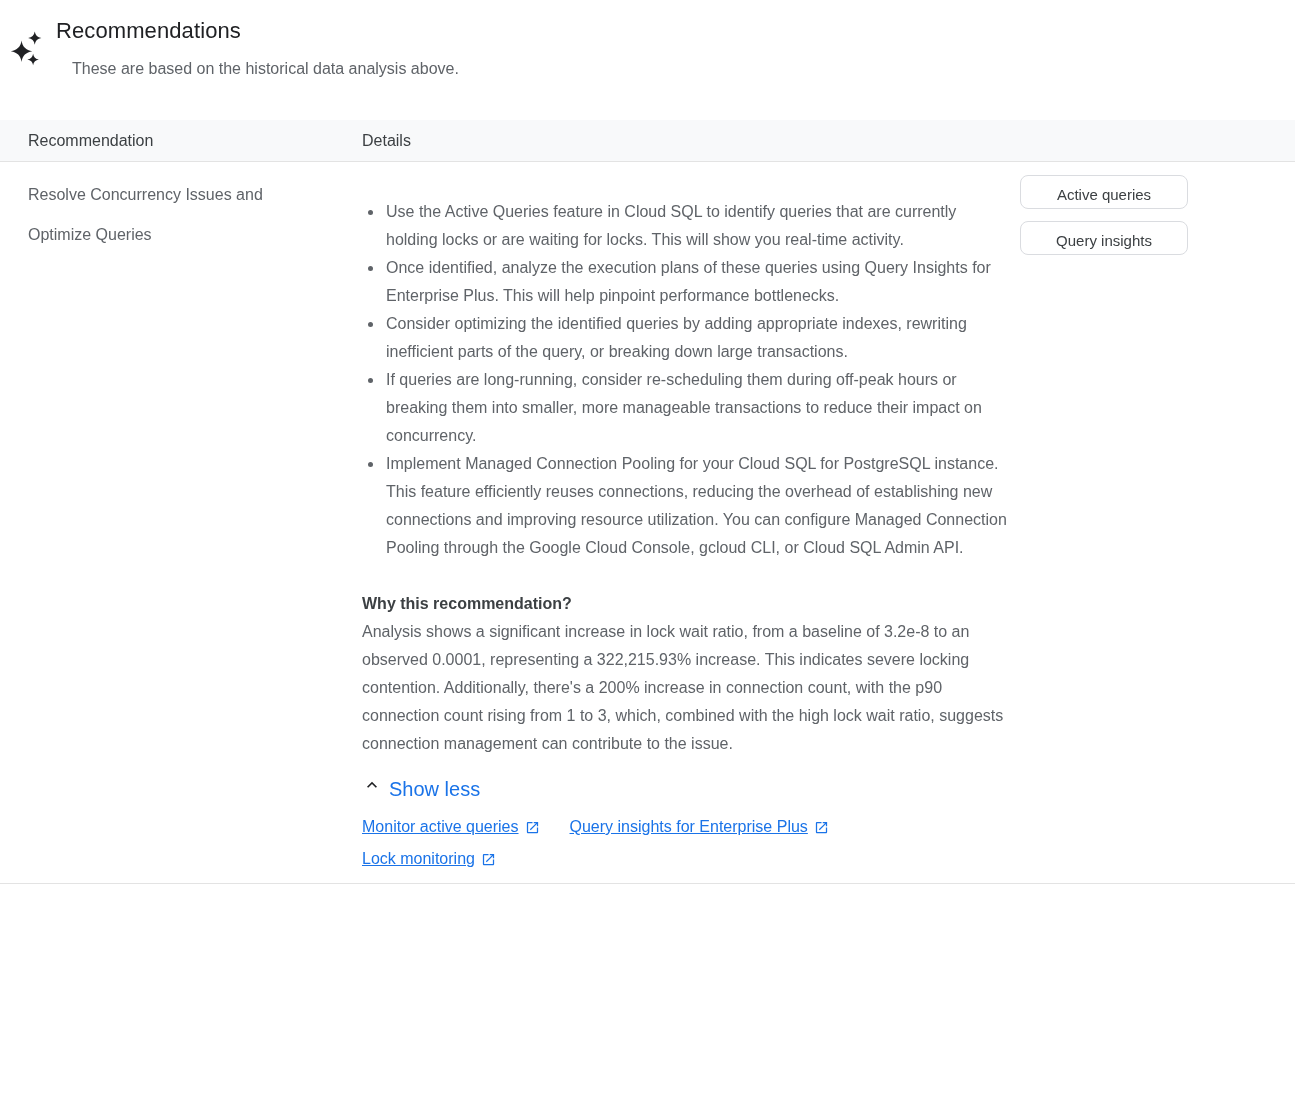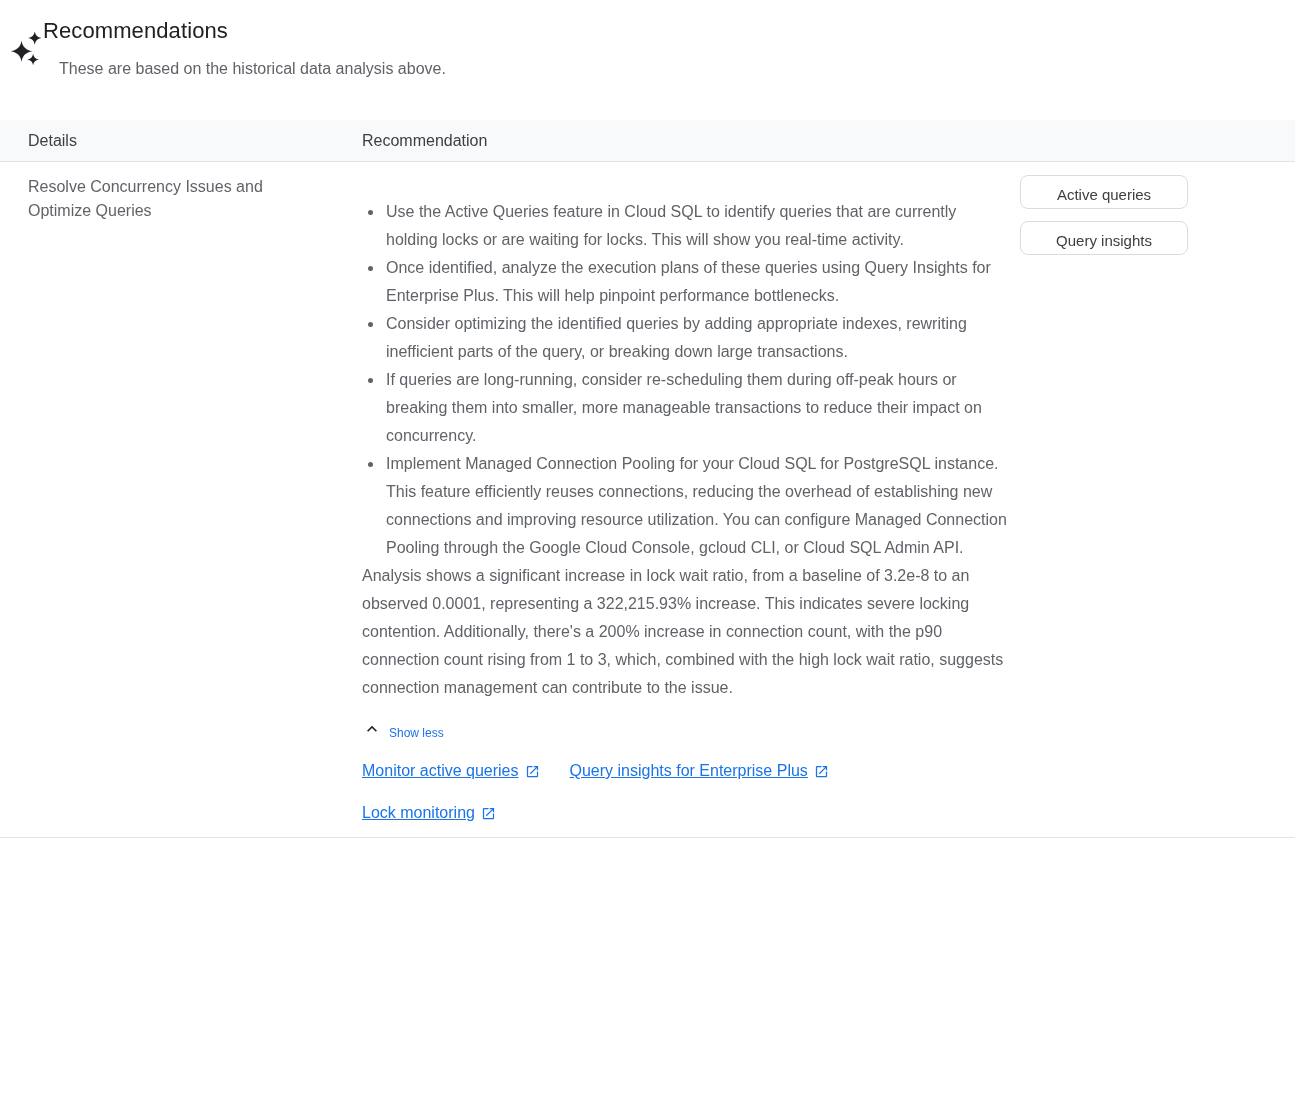--- a/index.html
+++ b/index.html
@@ -5,21 +5,21 @@
   * { box-sizing: border-box; }
   html,body { margin:0; padding:0; background:#fff; }
   body {
     width:1295px; height:1114px;
     font-family:"Liberation Sans", sans-serif;
     color:#5f6368;
     overflow:hidden;
   }
 
   
-  .head { display:flex; align-items:flex-start; padding:16px 0 0 10px; }
+  .head { display:flex; align-items:flex-start; gap:13px; padding:16px 0 0 10px; }
   .spark { flex:0 0 auto; margin-top:12px; }
   .spark svg { display:block; width:33px; height:40px; }
   .head-text h1 {
     margin:2px 0 9px; font-size:22px; font-weight:400;
     color:#202124; letter-spacing:0.1px;
   }
   .head-text p { margin:16px; font-size:16px; color:#5f6368; }
 
   
   .thead {
@@ -32,41 +32,41 @@
     font-size:16px; color:#3c4043;
   }
 
   
   .trow {
     display:grid; grid-template-columns:334px 648px 1fr;
     padding:13px 0 10px 28px;
     border-bottom:1px solid #e3e3e3;
   }
   .cell-rec {
-    font-size:16px; line-height:24px; color:#5f6368;
+    font-size:16px; line-height:40px; color:#5f6368;
     padding-right:40px;
   }
   .cell-det { font-size:16px; line-height:28px; color:#5f6368; }
   .cell-det .intro { margin:0; }
 
   ul.bullets { margin:23px 0 0; padding-left:22px; }
   ul.bullets li { padding-left:2px; }
 
   .why-h { margin:28px 0 0; font-weight:700; color:#3c4043; }
   .why-t { margin:0; }
 
   .showless {
     display:inline-flex; align-items:flex-start; gap:7px;
     margin-top:17px;
-    color:#1a73e8; font-size:12px; font-weight:500;
+    color:#1a73e8; font-size:20px; font-weight:500;
     text-decoration:none; cursor:pointer;
   }
   .showless svg { display:block; }
 
-  .links { display:flex; flex-wrap:wrap; gap:14px 30px; margin-top:9px; max-width:560px; }
+  .links { display:flex; flex-wrap:wrap; gap:4px 30px; margin-top:9px; max-width:560px; }
   .links a {
     display:inline-flex; align-items:center; gap:6px;
     color:#1a73e8; font-size:16px; line-height:28px;
     text-decoration:none; cursor:pointer;
   }
   .links a span { text-decoration:underline; }
   .links a svg { display:block; }
 
   
   .cell-act { padding-left:10px; }
@@ -92,38 +92,39 @@
         <path d="M28 29 C28.6 33 31 35.4 35 36 C31 36.6 28.6 39 28 43 C27.4 39 25 36.6 21 36 C25 35.4 27.4 33 28 29 Z"></path>
       </svg>
     </span>
     <div class="head-text">
       <h1>Recommendations</h1>
       <p>These are based on the historical data analysis above.</p>
     </div>
   </div>
 
   <div class="thead">
+    <div>Recommendation</div>
     <div>Details</div>
-    <div>Recommendation</div>
   </div>
 
   <div class="trow">
 
     <div class="cell-rec">Resolve Concurrency Issues and Optimize Queries</div>
 
     <div class="cell-det">
 
       <ul class="bullets">
         <li>Use the Active Queries feature in Cloud SQL to identify queries that are currently holding locks or are waiting for locks. This will show you real-time activity.</li>
         <li>Once identified, analyze the execution plans of these queries using Query Insights for Enterprise Plus. This will help pinpoint performance bottlenecks.</li>
         <li>Consider optimizing the identified queries by adding appropriate indexes, rewriting inefficient parts of the query, or breaking down large transactions.</li>
         <li>If queries are long-running, consider re-scheduling them during off-peak hours or breaking them into smaller, more manageable transactions to reduce their impact on concurrency.</li>
         <li>Implement Managed Connection Pooling for your Cloud SQL for PostgreSQL instance. This feature efficiently reuses connections, reducing the overhead of establishing new connections and improving resource utilization. You can configure Managed Connection Pooling through the Google Cloud Console, gcloud CLI, or Cloud SQL Admin API.</li>
       </ul>
 
+      <p class="why-h">Why this recommendation?</p>
       <p class="why-t">Analysis shows a significant increase in lock wait ratio, from a baseline of 3.2e-8 to an observed 0.0001, representing a 322,215.93% increase. This indicates severe locking contention. Additionally, there's a 200% increase in connection count, with the p90 connection count rising from 1 to 3, which, combined with the high lock wait ratio, suggests connection management can contribute to the issue.</p>
 
       <a class="showless">
         <svg width="20" height="20" viewBox="0 0 24 24" fill="#202124" xmlns="http://www.w3.org/2000/svg">
           <path d="M7.41 15.41 12 10.83l4.59 4.58L18 14l-6-6-6 6z"></path>
         </svg>
         <span>Show less</span>
       </a>
 
       <div class="links">

